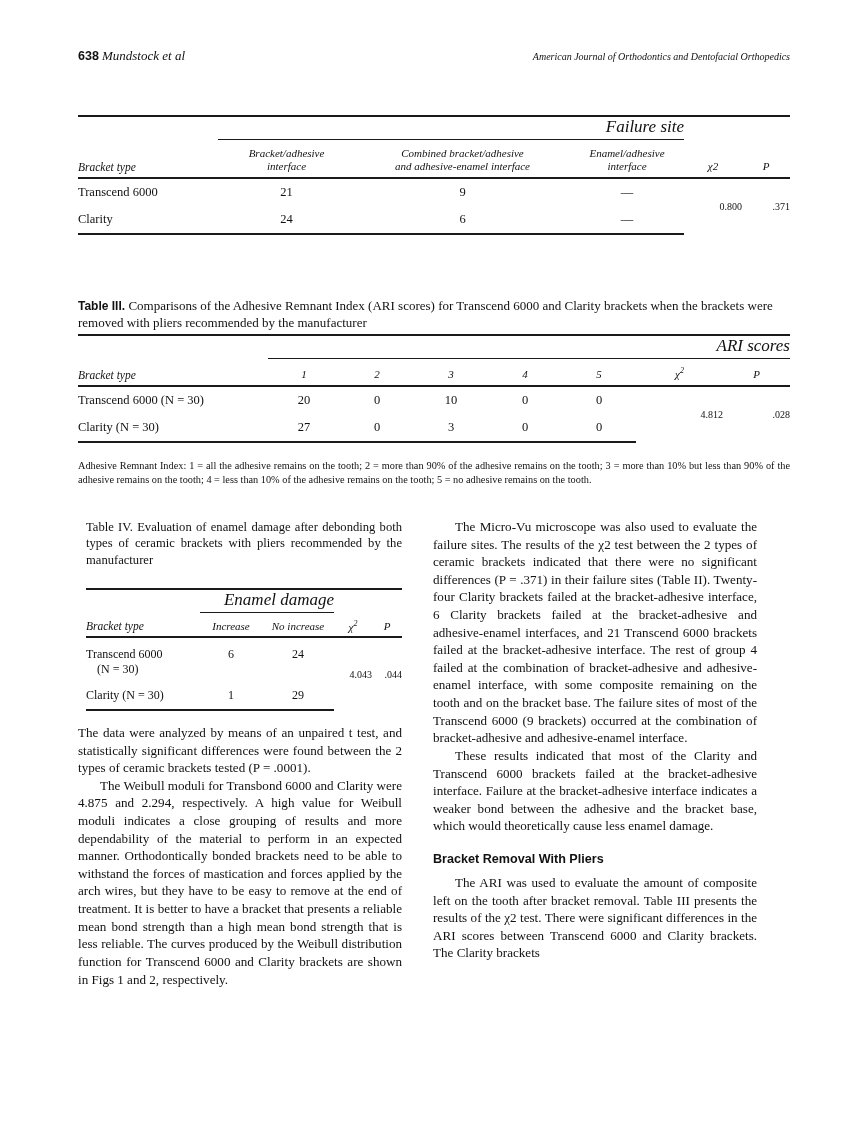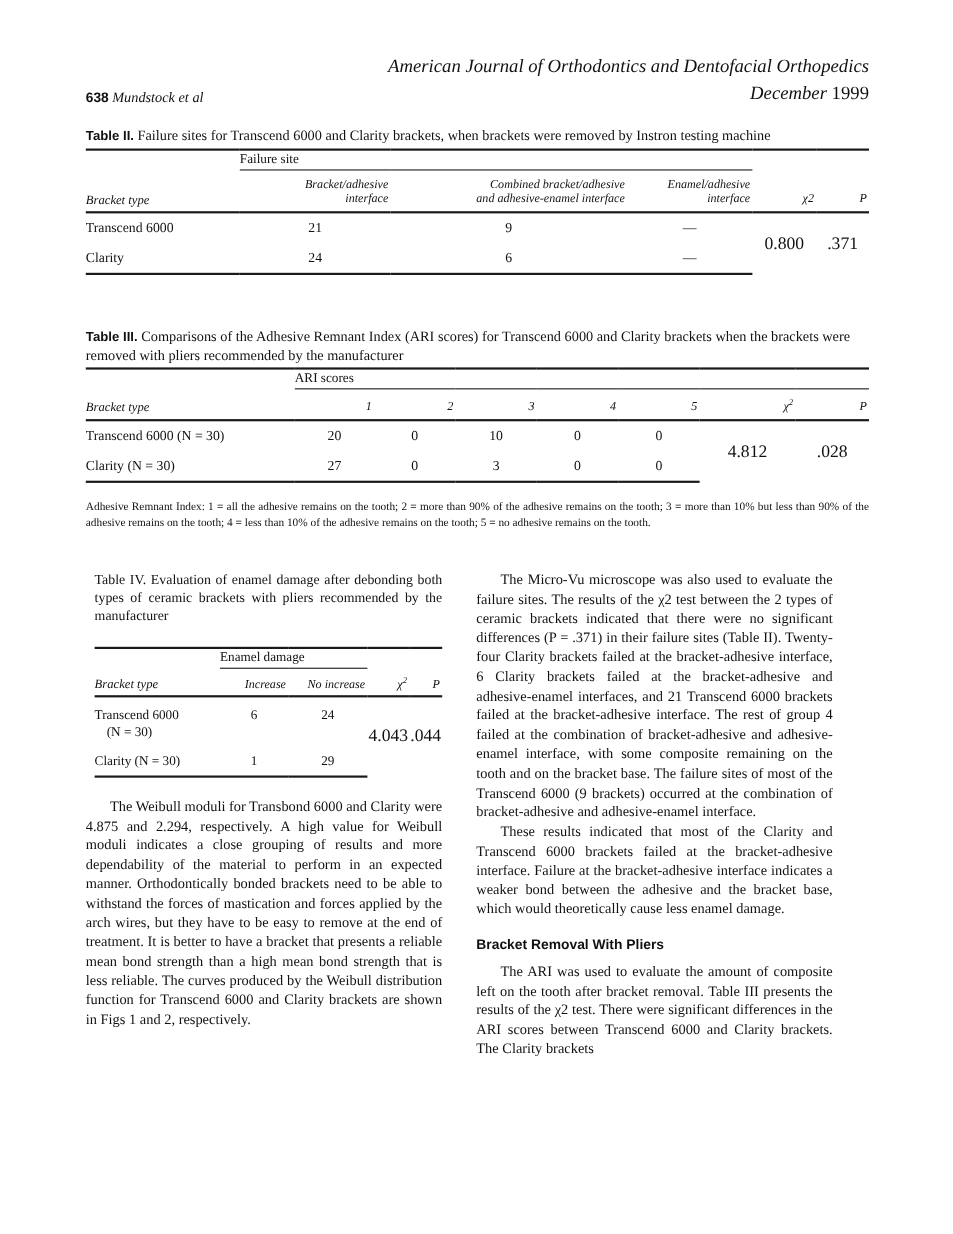--- a/index.html
+++ b/index.html
@@ -42,21 +42,21 @@
     font-weight: bold;
     font-size: 12.5px;
   }
   .runhead-left .authors {
     font-style: italic;
     font-size: 13px;
   }
   .runhead-right {
     text-align: right;
     font-style: italic;
-    font-size: 17px;
+    font-size: 10px;
     line-height: 1.45;
   }
   .runhead-right .yr { font-style: normal; }
 
   
   .tblblock { position: absolute; }
   .tbl-caption {
     font-size: 13px;
     line-height: 1.28;
     margin-bottom: 3px;
@@ -75,26 +75,27 @@
     padding: 0;
     font-weight: normal;
     vertical-align: bottom;
   }
   .rule-top    { border-top: 2.2px solid #1a1a1a; }
   .rule-thin   { border-bottom: 1.1px solid #1a1a1a; }
   .rule-head   { border-bottom: 2.2px solid #1a1a1a; }
   .rule-bottom { border-bottom: 2.2px solid #1a1a1a; }
 
   .spanhdr {
-    text-align: left;
-    font-size: 12px;
+    text-align: right;
+    font-style: italic;
+    font-size: 17px;
     padding-bottom: 2px !important;
   }
   .colhdr {
-    text-align: right;
+    text-align: center;
     font-style: italic;
     font-size: 11px;
     line-height: 1.2;
     padding: 7px 2px 4px 2px !important;
   }
   .colhdr-l {
     text-align: left;
     font-style: italic;
     font-size: 11.5px;
     padding: 7px 2px 4px 0 !important;
@@ -103,22 +104,22 @@
     text-align: left;
     font-size: 12.5px;
     padding: 6px 2px 6px 0 !important;
   }
   .cell-c {
     text-align: center;
     font-size: 12.5px;
     padding: 6px 2px 6px 2px !important;
   }
   .cell-mid {
-    text-align: center;
-    font-size: 16px;
+    text-align: right;
+    font-size: 10px;
     vertical-align: middle !important;
   }
   .dash { letter-spacing: 0; }
   .chi sub, .chi sup { font-size: 0.72em; }
 
   .footnote {
     font-size: 10.3px;
     line-height: 1.32;
     margin-top: 16px;
     text-align: justify;
@@ -159,32 +160,24 @@
 
 <div class="page">
 
   <div class="runhead">
     <div class="runhead-left">
       <span class="pgnum">638</span>
       <span class="authors">Mundstock et al</span>
     </div>
     <div class="runhead-right">
       <div>American Journal of Orthodontics and Dentofacial Orthopedics</div>
-      <div>
-        <span>December</span>
-        <span class="yr">1999</span>
-      </div>
     </div>
   </div>
 
   <div class="tblblock" style="left:78px; top:115px; width:712px;">
-    <div class="tbl-caption">
-      <span class="tlabel">Table II.</span>
-      <span>Failure sites for Transcend 6000 and Clarity brackets, when brackets were removed by Instron testing machine</span>
-    </div>
     <table class="dt">
       <colgroup>
         <col style="width:140px">
           <col style="width:137px">
           <col style="width:215px">
         <col style="width:114px">
           <col style="width:58px">
           <col style="width:48px">
       </colgroup>
       <tbody>
@@ -323,20 +316,21 @@
         <tr>
           <td class="cell-l rule-bottom" style="padding-top:10px !important; padding-bottom:6px !important">Clarity (N = 30)</td>
           <td class="cell-c rule-bottom" style="padding-top:10px !important; padding-bottom:6px !important">1</td>
           <td class="cell-c rule-bottom" style="padding-top:10px !important; padding-bottom:6px !important">29</td>
         </tr>
       </tbody>
     </table>
   </div>
 
   <div class="col" style="left:78px; top:724px;">
+    <p class="noind">The data were analyzed by means of an unpaired t test, and statistically significant differences were found between the 2 types of ceramic brackets tested (P = .0001).</p>
     <p>The Weibull moduli for Transbond 6000 and Clarity were 4.875 and 2.294, respectively. A high value for Weibull moduli indicates a close grouping of results and more dependability of the material to perform in an expected manner. Orthodontically bonded brackets need to be able to withstand the forces of mastication and forces applied by the arch wires, but they have to be easy to remove at the end of treatment. It is better to have a bracket that presents a reliable mean bond strength than a high mean bond strength that is less reliable. The curves produced by the Weibull distribution function for Transcend 6000 and Clarity brackets are shown in Figs 1 and 2, respectively.</p>
   </div>
 
   <div class="col" style="left:433px; top:518px;">
     <p>The Micro-Vu microscope was also used to evaluate the failure sites. The results of the χ2 test between the 2 types of ceramic brackets indicated that there were no significant differences (P = .371) in their failure sites (Table II). Twenty-four Clarity brackets failed at the bracket-adhesive interface, 6 Clarity brackets failed at the bracket-adhesive and adhesive-enamel interfaces, and 21 Transcend 6000 brackets failed at the bracket-adhesive interface. The rest of group 4 failed at the combination of bracket-adhesive and adhesive-enamel interface, with some composite remaining on the tooth and on the bracket base. The failure sites of most of the Transcend 6000 (9 brackets) occurred at the combination of bracket-adhesive and adhesive-enamel interface.</p>
     <p>These results indicated that most of the Clarity and Transcend 6000 brackets failed at the bracket-adhesive interface. Failure at the bracket-adhesive interface indicates a weaker bond between the adhesive and the bracket base, which would theoretically cause less enamel damage.</p>
     <h3 class="sect gap">Bracket Removal With Pliers</h3>
     <p>The ARI was used to evaluate the amount of composite left on the tooth after bracket removal. Table III presents the results of the χ2 test. There were significant differences in the ARI scores between Transcend 6000 and Clarity brackets. The Clarity brackets</p>
   </div>
 

